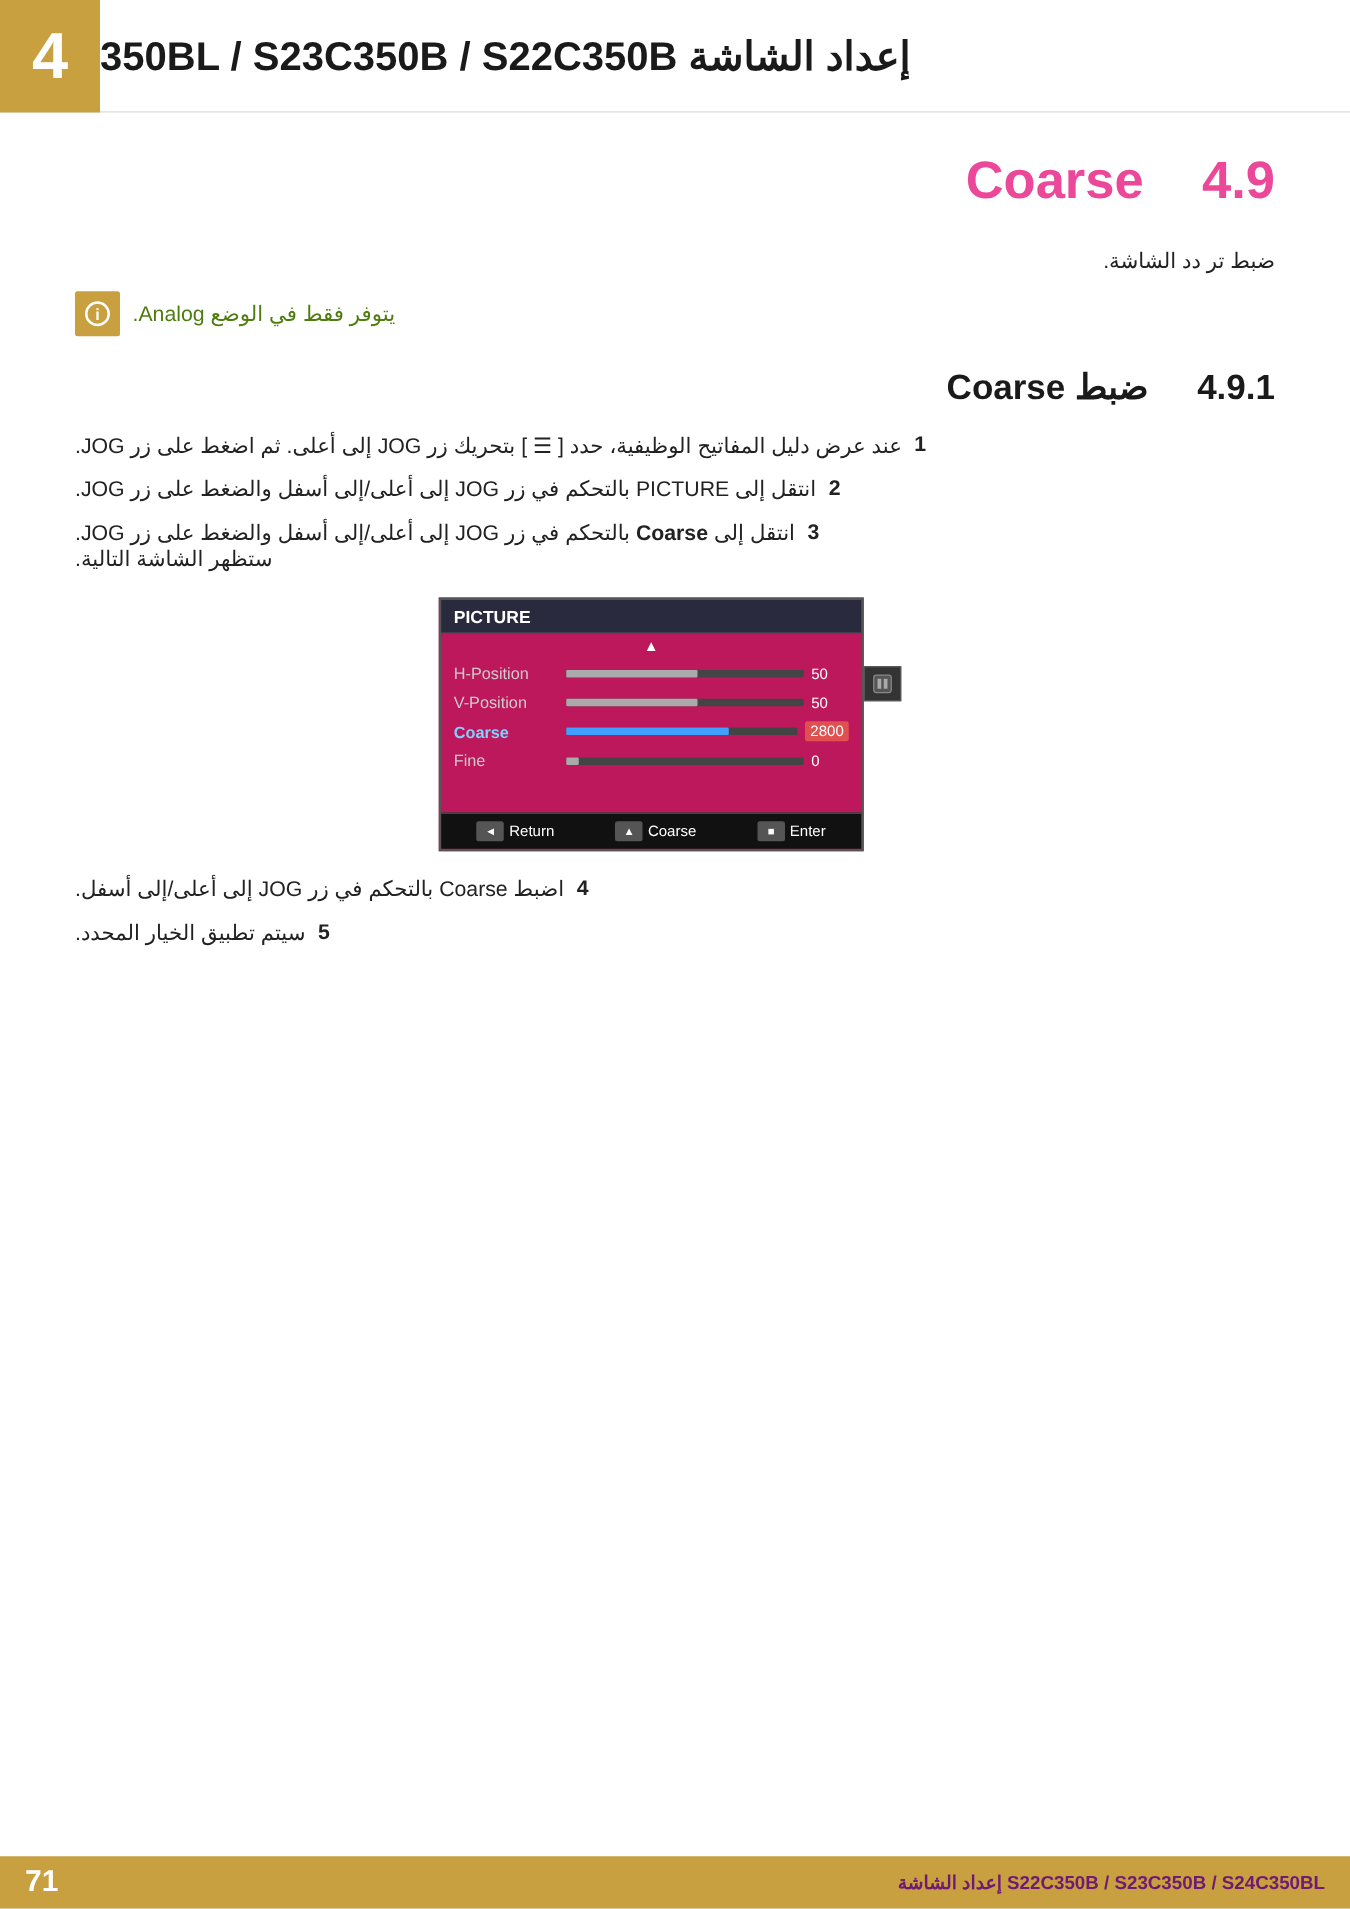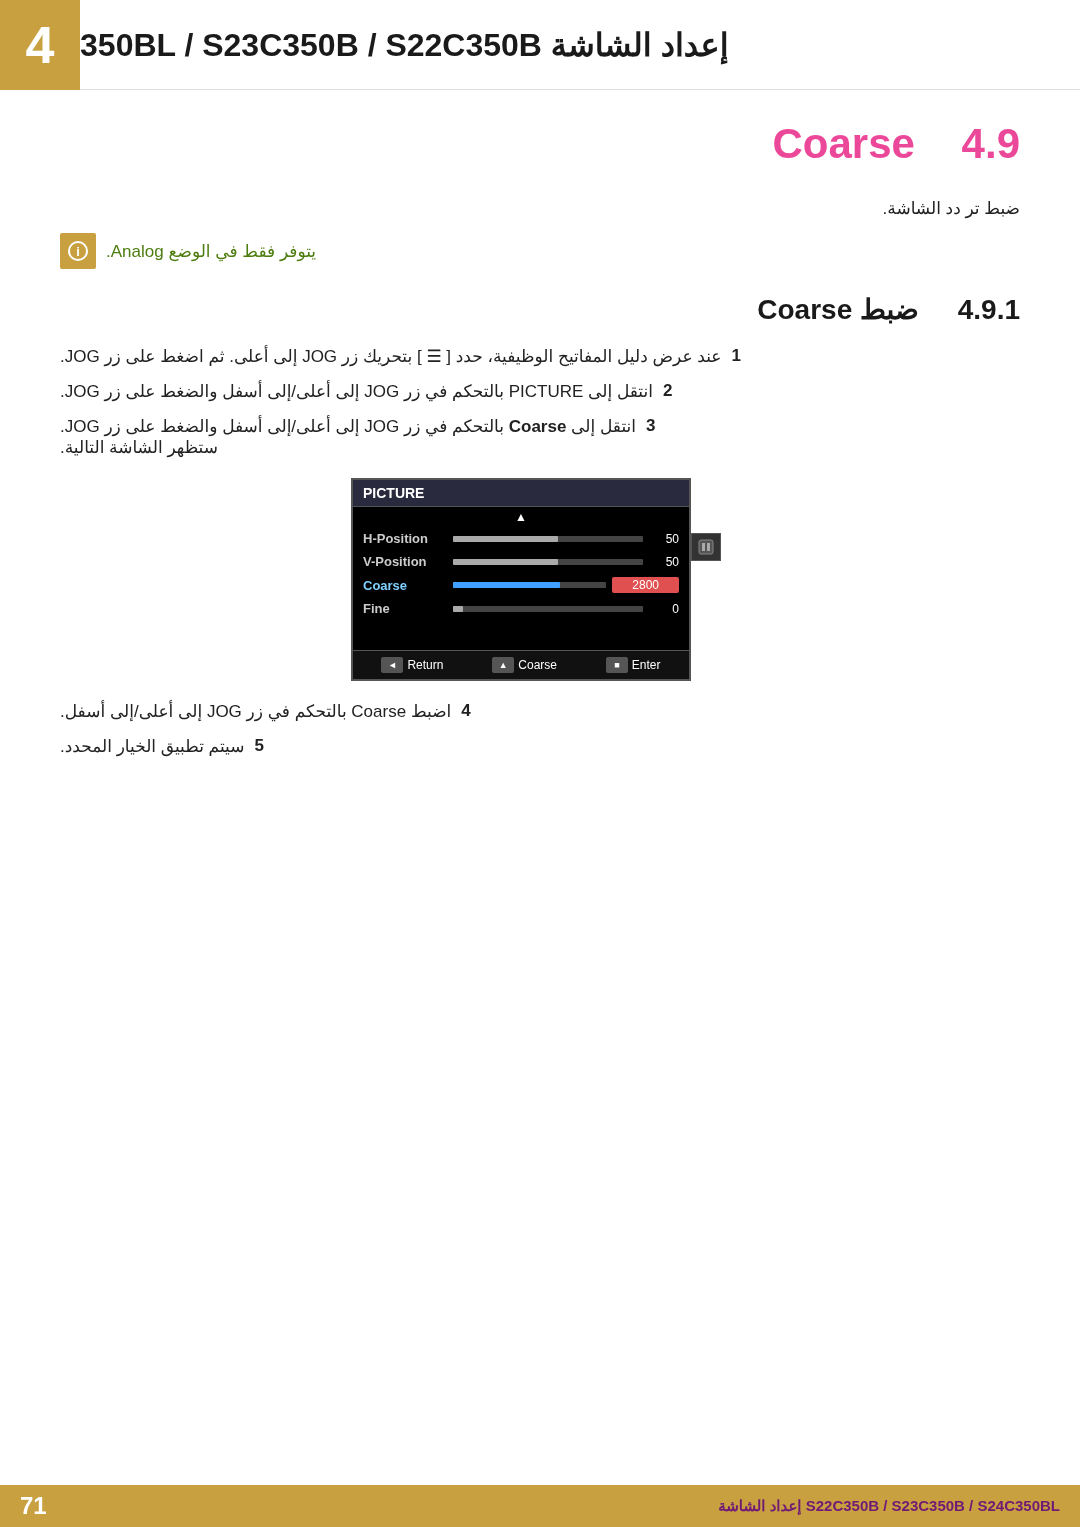--- a/index.html
+++ b/index.html
@@ -138,21 +138,21 @@
       font-weight: bold;
     }
 
     
     .menu-container {
       display: flex;
       justify-content: center;
       margin: 20px 0 20px 0;
     }
     .menu-box {
-      background: #000000;
+      background: #be185d;
       border: 2px solid #555;
       width: 340px;
       padding: 0;
       direction: ltr;
     }
     .menu-title-bar {
       background: #2a2a3e;
       color: #fff;
       font-size: 14px;
       font-weight: bold;
@@ -172,21 +172,20 @@
       color: #ccc;
       font-size: 14px;
     }
     .menu-row.active {
       color: #fff;
     }
     .menu-row-label {
       width: 90px;
       text-align: left;
       font-size: 13px;
-      font-weight: bold;
     }
     .menu-row-label.highlighted {
       color: #80d0ff;
       font-weight: bold;
     }
     .menu-bar-container {
       flex: 1;
       display: flex;
       align-items: center;
       gap: 6px;
@@ -204,26 +203,25 @@
       background: #aaa;
       border-radius: 1px;
     }
     .menu-bar-fill.blue {
       background: #40a0ff;
     }
     .menu-bar-value {
       font-size: 12px;
       color: #fff;
       min-width: 30px;
-      text-align: right;
     }
     .menu-bar-value.highlighted {
       background: #e05050;
       color: #fff;
-      padding: 1px 20px;
+      padding: 1px 4px;
       border-radius: 2px;
       font-size: 12px;
     }
     .menu-icon-box {
       width: 30px;
       height: 28px;
       background: #333;
       border: 1px solid #555;
       display: flex;
       align-items: center;

